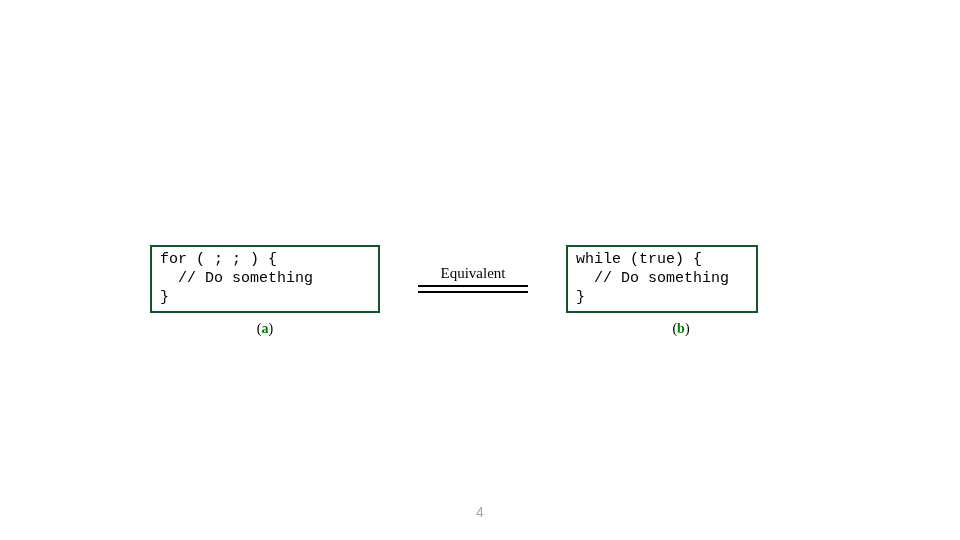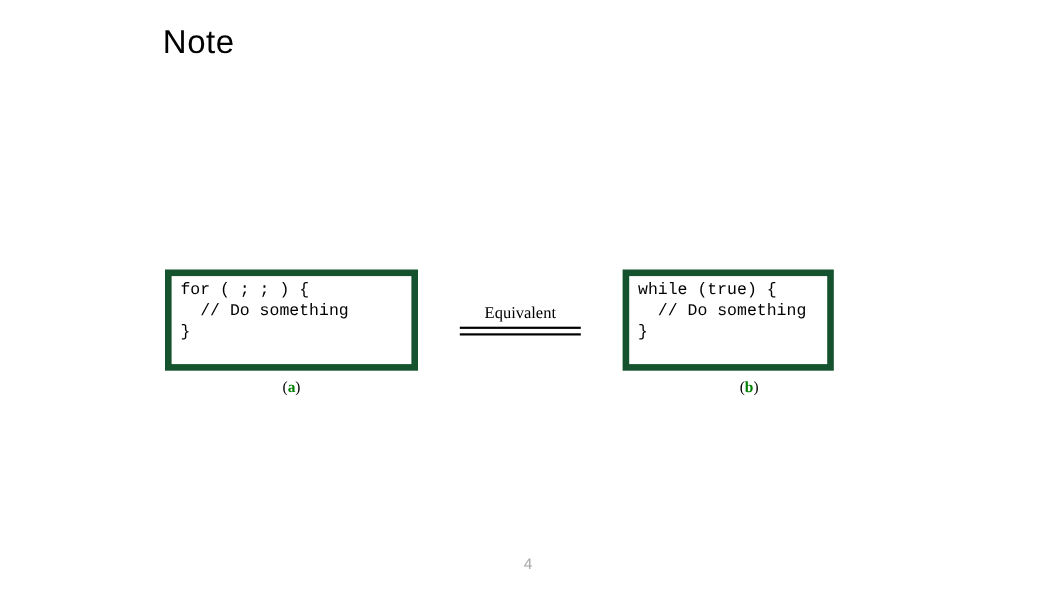--- a/index.html
+++ b/index.html
@@ -41,22 +41,22 @@
     left: 150px;
     top: 245px;
     width: 660px;
   }
   .row {
     display: flex;
     align-items: center;
     justify-content: flex-start;
   }
   .codebox {
-    border: 6px solid #14532d;
-    padding: 4px 8px 20px 8px;
+    border: 2px solid #14532d;
+    padding: 4px 8px 4px 8px;
     font-family: "Courier New", Courier, monospace;
     font-size: 15px;
     line-height: 1.25;
     white-space: pre;
     box-sizing: border-box;
   }
   .codebox.a { width: 230px; }
   .codebox.b { width: 192px; }
   .middle {
     width: 150px;
@@ -108,21 +108,20 @@
     color: #a6a6a6;
     font-size: 14px;
     font-family: Arial, Helvetica, sans-serif;
   }
 </style>
 </head>
 <body>
 
 <div class="slide">
 
-  <div class="title">Note</div>
 
 
   <div class="figure">
     <div class="row">
       <div class="codebox a">for ( ; ; ) {
   // Do something
 }</div>
       <div class="middle">
         <div class="equiv-label">Equivalent</div>
         <div class="equiv-lines"></div>

